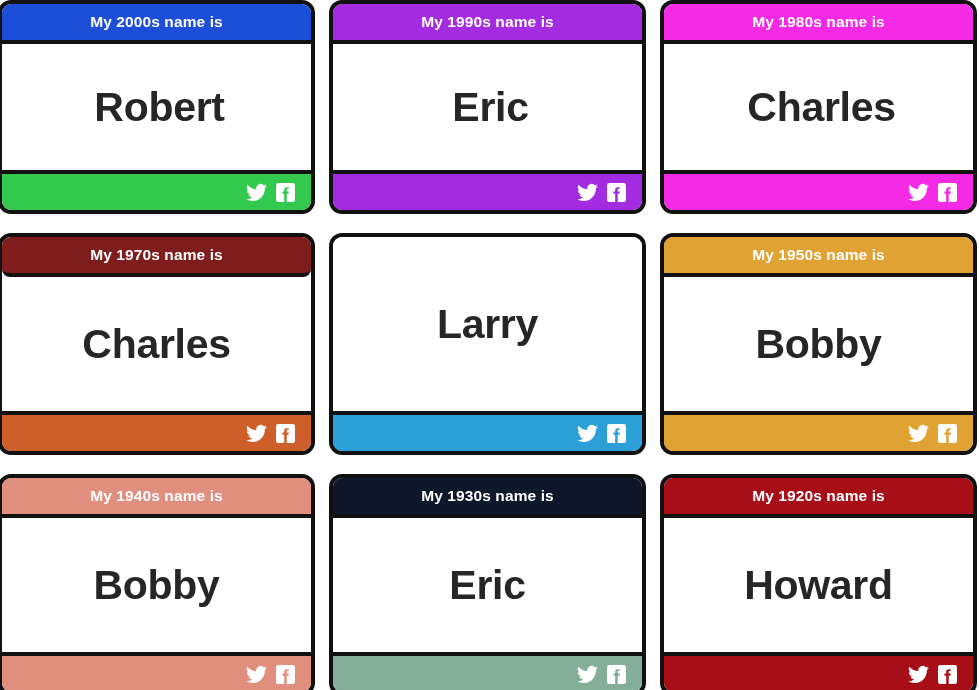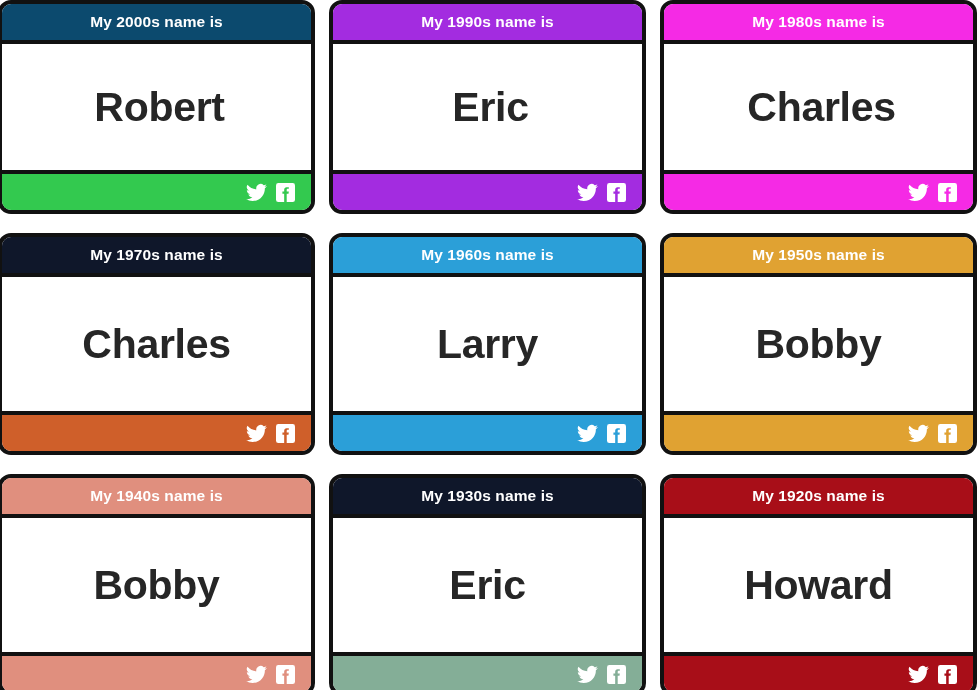--- a/index.html
+++ b/index.html
@@ -99,21 +99,21 @@
   .social-icon svg { display: block; }
 
   
   #card-grid > .name-card:nth-child(-n+3) .card-body { min-height: 0; margin-left: 6px; }
 </style>
 </head>
 <body>
 
 <div id="card-grid">
     <div class="name-card">
-      <div class="card-header" style="background: #0c4a6e;">
+      <div class="card-header" style="background: #1d4ed8;">
         <span class="card-header-text">My 2000s name is</span>
       </div>
       <div class="card-body">
         <span class="card-name">Robert</span>
       </div>
       <div class="card-footer" style="background: rgb(51, 201, 79);">
         <span class="social-icon">
           <svg width="21" height="21" viewBox="0 0 24 24" aria-hidden="true">
             <path fill="#ffffff" d="M24 4.56c-.89.39-1.84.66-2.83.78a4.94 4.94 0 0 0 2.17-2.72c-.95.56-2 .97-3.13 1.19a4.92 4.92 0 0 0-8.39 4.49A13.97 13.97 0 0 1 1.67 3.15a4.92 4.92 0 0 0 1.52 6.57 4.9 4.9 0 0 1-2.23-.62v.06a4.93 4.93 0 0 0 3.95 4.83 4.96 4.96 0 0 1-2.22.08 4.93 4.93 0 0 0 4.6 3.42A9.88 9.88 0 0 1 0 19.54a13.94 13.94 0 0 0 7.55 2.21c9.06 0 14.01-7.5 14.01-14.01 0-.21 0-.42-.02-.63A10 10 0 0 0 24 4.56z"></path>
           </svg>
@@ -162,44 +162,41 @@
         </span>
         <span class="social-icon">
           <svg width="19" height="19" viewBox="0 0 24 24" aria-hidden="true">
             <rect x="0" y="0" width="24" height="24" rx="3" ry="3" fill="#ffffff"></rect>
             <path fill="#f52ae5" d="M16.2 7.3h-1.9c-.36 0-.78.47-.78 1.1v2.2h2.68l-.4 3.05h-2.28V24h-3.2v-10.35H8.1V10.6h2.22V8.55c0-1.8 1.25-3.27 2.98-3.27h2.9v2.02z"></path>
           </svg>
         </span>
       </div>
     </div>
     <div class="name-card">
-      <div class="card-header" style="background: #0f172a;">
+      <div class="card-header" style="background: #7f1d1d; border-radius: 8px;">
         <span class="card-header-text">My 1970s name is</span>
       </div>
       <div class="card-body">
         <span class="card-name">Charles</span>
       </div>
       <div class="card-footer" style="background: rgb(207, 95, 42);">
         <span class="social-icon">
           <svg width="21" height="21" viewBox="0 0 24 24" aria-hidden="true">
             <path fill="#ffffff" d="M24 4.56c-.89.39-1.84.66-2.83.78a4.94 4.94 0 0 0 2.17-2.72c-.95.56-2 .97-3.13 1.19a4.92 4.92 0 0 0-8.39 4.49A13.97 13.97 0 0 1 1.67 3.15a4.92 4.92 0 0 0 1.52 6.57 4.9 4.9 0 0 1-2.23-.62v.06a4.93 4.93 0 0 0 3.95 4.83 4.96 4.96 0 0 1-2.22.08 4.93 4.93 0 0 0 4.6 3.42A9.88 9.88 0 0 1 0 19.54a13.94 13.94 0 0 0 7.55 2.21c9.06 0 14.01-7.5 14.01-14.01 0-.21 0-.42-.02-.63A10 10 0 0 0 24 4.56z"></path>
           </svg>
         </span>
         <span class="social-icon">
           <svg width="19" height="19" viewBox="0 0 24 24" aria-hidden="true">
             <rect x="0" y="0" width="24" height="24" rx="3" ry="3" fill="#ffffff"></rect>
             <path fill="#cf5f2a" d="M16.2 7.3h-1.9c-.36 0-.78.47-.78 1.1v2.2h2.68l-.4 3.05h-2.28V24h-3.2v-10.35H8.1V10.6h2.22V8.55c0-1.8 1.25-3.27 2.98-3.27h2.9v2.02z"></path>
           </svg>
         </span>
       </div>
     </div>
     <div class="name-card">
-      <div class="card-header" style="background: rgb(43, 159, 216);">
-        <span class="card-header-text">My 1960s name is</span>
-      </div>
       <div class="card-body">
         <span class="card-name">Larry</span>
       </div>
       <div class="card-footer" style="background: rgb(43, 159, 216);">
         <span class="social-icon">
           <svg width="21" height="21" viewBox="0 0 24 24" aria-hidden="true">
             <path fill="#ffffff" d="M24 4.56c-.89.39-1.84.66-2.83.78a4.94 4.94 0 0 0 2.17-2.72c-.95.56-2 .97-3.13 1.19a4.92 4.92 0 0 0-8.39 4.49A13.97 13.97 0 0 1 1.67 3.15a4.92 4.92 0 0 0 1.52 6.57 4.9 4.9 0 0 1-2.23-.62v.06a4.93 4.93 0 0 0 3.95 4.83 4.96 4.96 0 0 1-2.22.08 4.93 4.93 0 0 0 4.6 3.42A9.88 9.88 0 0 1 0 19.54a13.94 13.94 0 0 0 7.55 2.21c9.06 0 14.01-7.5 14.01-14.01 0-.21 0-.42-.02-.63A10 10 0 0 0 24 4.56z"></path>
           </svg>
         </span>
         <span class="social-icon">

